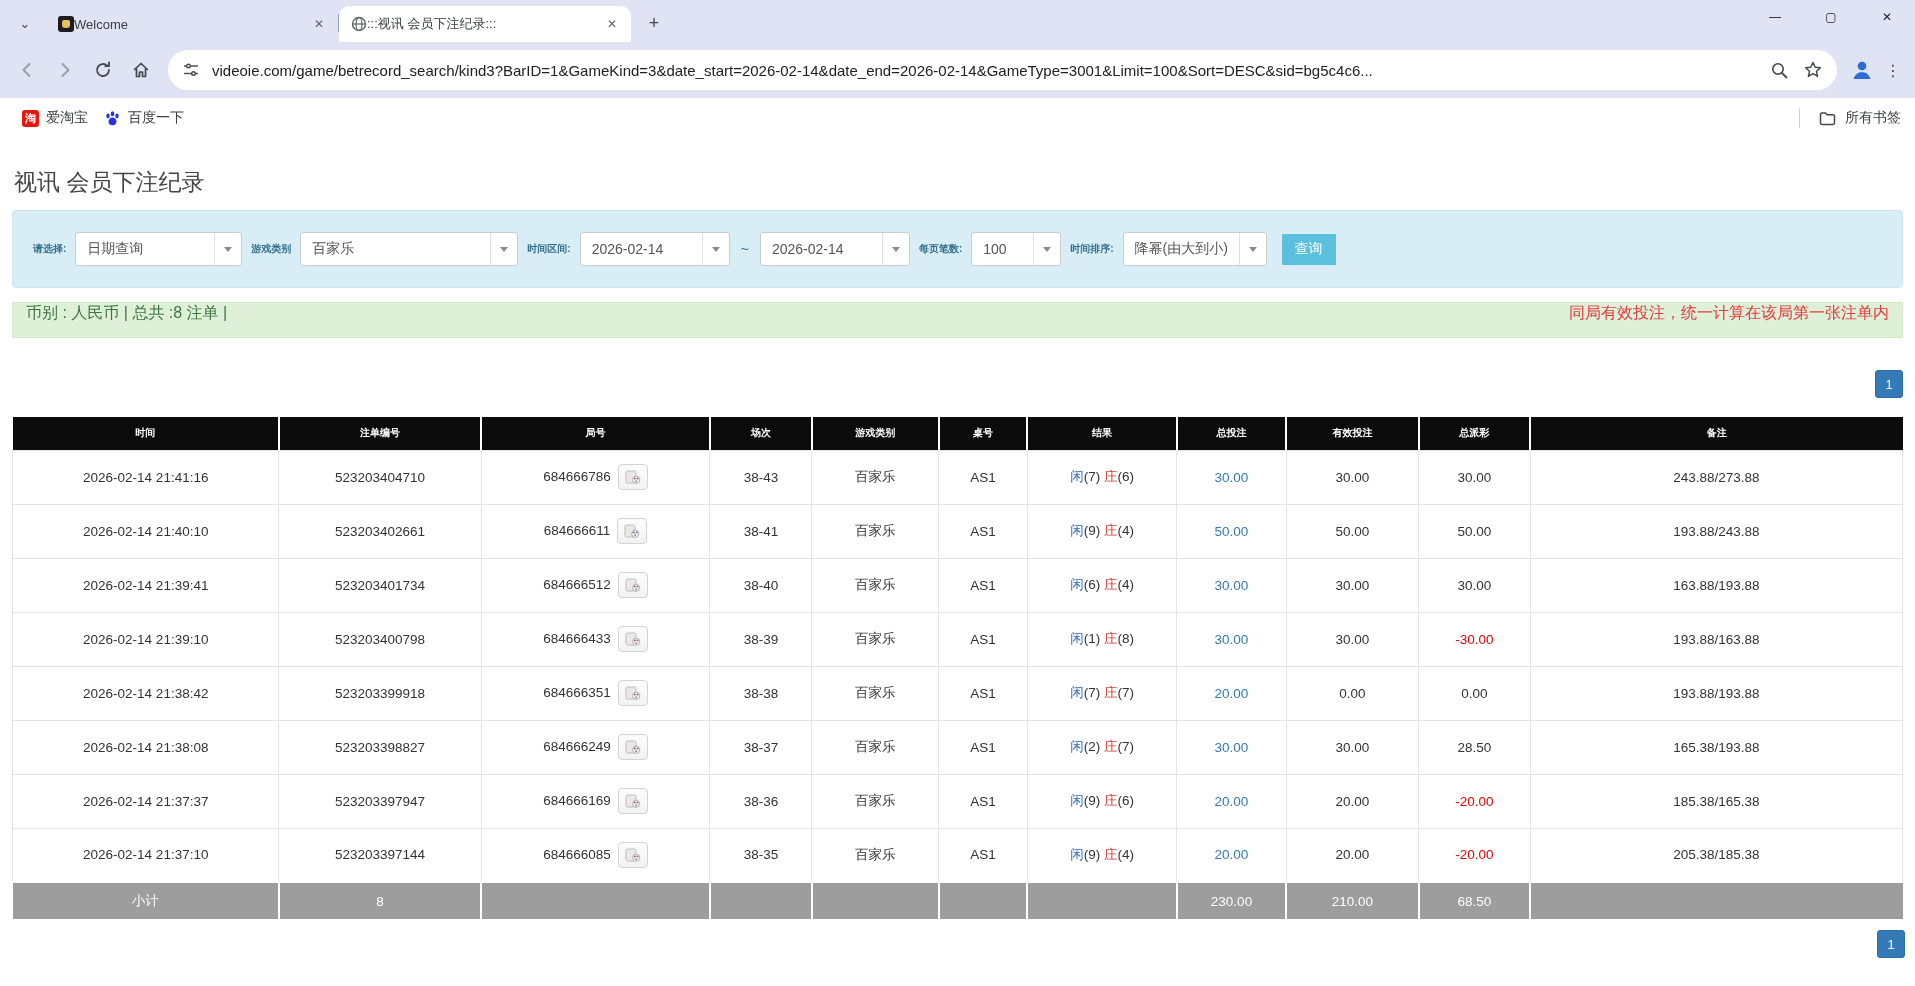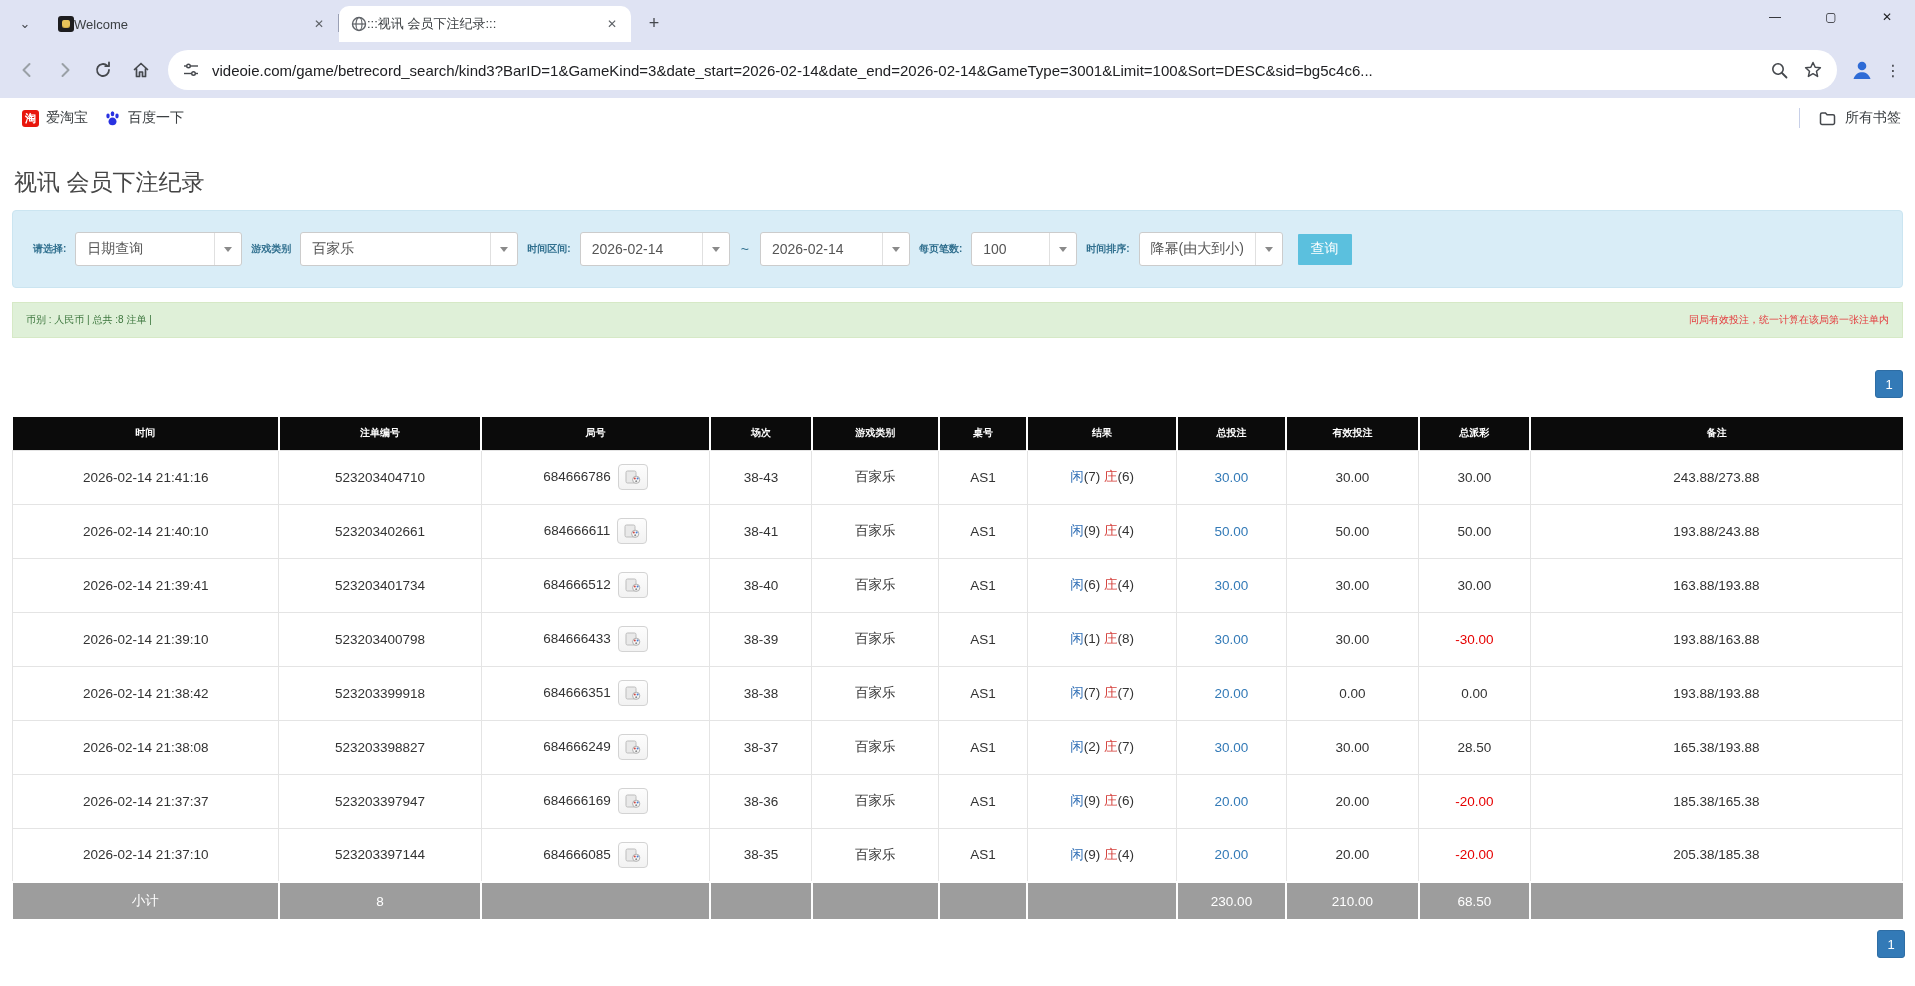--- a/index.html
+++ b/index.html
@@ -50,21 +50,21 @@
   .flabel { color:#31708f; font-weight:bold; font-size:10px; white-space:nowrap; }
   .combo { background:#fff; border:1px solid #ccc; border-radius:3px; height:34px; display:flex; align-items:stretch; }
   .combo .val { padding:0 11px; font-size:14px; color:#555; display:flex; align-items:center; white-space:nowrap; flex:1; }
   .combo .arrow { width:27px; border-left:1px solid #e0e0e0; display:flex; align-items:center; justify-content:center; }
   .caret { width:0; height:0; border-left:4px solid transparent; border-right:4px solid transparent; border-top:5px solid #8a8a8a; }
   .tilde { color:#31708f; font-size:14px; padding:0 2px; }
   .btn-search { background:#5bc0de; color:#fff; border:none; border-radius:1px; height:31px; padding:0 13px;
     font-size:14px; margin-left:6px; cursor:pointer; }
 
   .summary-bar { margin-top:14px; background:#dff0d8; border:1px solid #d6e9c6; height:36px;
-    display:flex; align-items:center; justify-content:space-between; padding:8px 13px; font-size:10px; }
+    display:flex; justify-content:space-between; padding:0 13px; font-size:16px; }
   .summary-left { color:#3c763d; }
   .summary-note { color:#e4393c; }
 
   .pager-row { display:flex; justify-content:flex-end; margin-top:32px; }
   .page-btn { min-width:28px; height:28px; background:#337ab7; border:1px solid #2e6da4; border-radius:3px;
     color:#fff; font-size:13px; display:flex; align-items:center; justify-content:center; }
   .page-btn.bottom { position:absolute; right:10px; bottom:-12px; }
 
   
   table.bets { width:100%; border-collapse:collapse; margin-top:19px; table-layout:fixed; }
@@ -226,21 +226,21 @@
         </span>
     </div>
     <span class="tilde">~</span>
     <div class="combo" style="width:150px;">
       <span class="val">2026-02-14</span>
       <span class="arrow">
           <span class="caret"></span>
         </span>
     </div>
     <span class="flabel">每页笔数:</span>
-    <div class="combo" style="width:106px;">
+    <div class="combo" style="width:90px;">
       <span class="val">100</span>
       <span class="arrow">
           <span class="caret"></span>
         </span>
     </div>
     <span class="flabel">时间排序:</span>
     <div class="combo" style="width:144px;">
       <span class="val">降幂(由大到小)</span>
       <span class="arrow">
           <span class="caret"></span>

